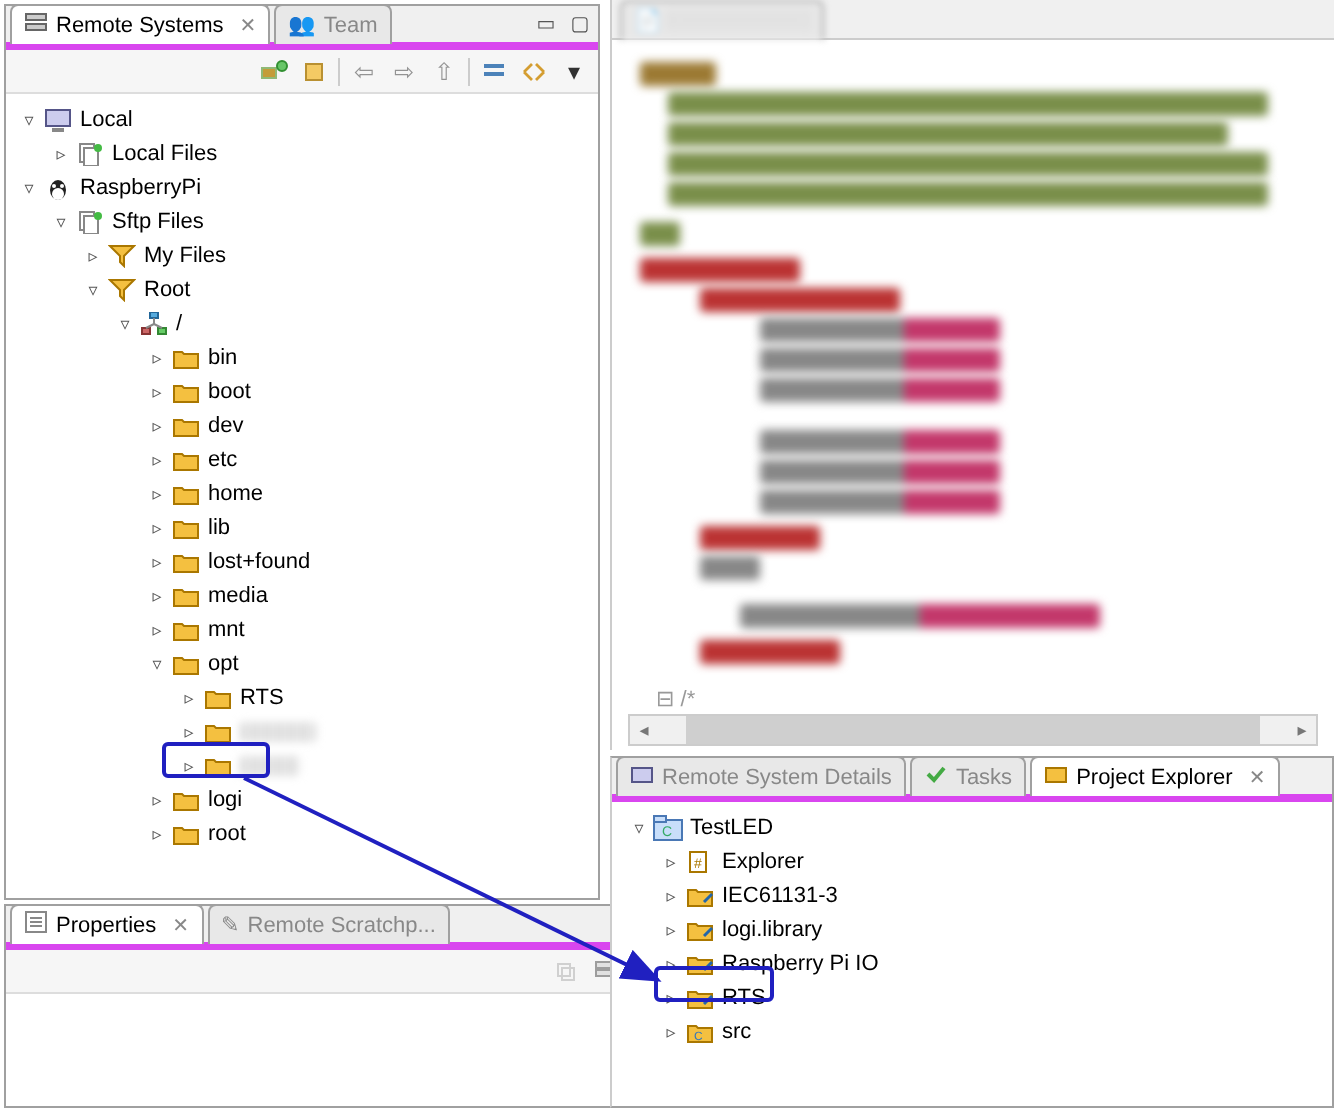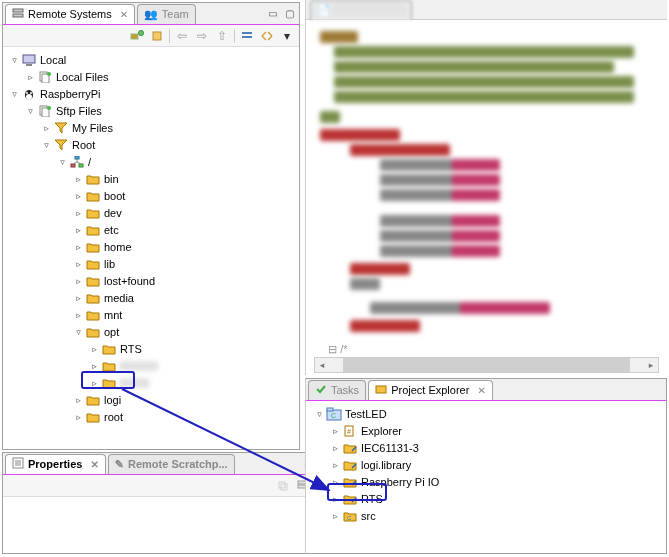--- a/index.html
+++ b/index.html
@@ -15,21 +15,21 @@
     }
     .panel {
       border: 1px solid #a0a0a0;
       background: #fff;
       position: absolute;
     }
     .tab-bar {
       display: flex;
       align-items: center;
       background: #f0f0f0;
-      border-bottom: 1px solid #d946ef;
+      border-bottom: 4px solid #d946ef;
       height: 22px;
       padding: 0 2px;
       position: relative;
     }
     .tab {
       display: flex;
       align-items: center;
       padding: 2px 6px;
       background: #fff;
       border: 1px solid #a0a0a0;
@@ -441,21 +441,21 @@
             <svg viewBox="0 0 14 12">
               <path d="M1 3 L1 11 L13 11 L13 4 L6 4 L5 3 Z" fill="#f4c040" stroke="#a70"></path>
             </svg>
           </span>
           <span class="label">root</span>
         </div>
       </div>
   </div>
 </div>
 
-<div class="panel" style="left:2px; top:452px; width:334px; height:102px;font-weight:bold;">
+<div class="panel" style="left:2px; top:452px; width:334px; height:102px;">
   <div class="tab-bar">
     <div class="tab">
       <span class="icon"><svg width="12" height="12" viewBox="0 0 12 12">
             <rect x="1" y="1" width="10" height="10" fill="#fff" stroke="#888"></rect>
             <line x1="3" y1="4" x2="9" y2="4" stroke="#888"></line>
             <line x1="3" y1="6" x2="9" y2="6" stroke="#888"></line>
             <line x1="3" y1="8" x2="9" y2="8" stroke="#888"></line>
           </svg></span>
       <span>Properties</span>
       <span class="close-x">✕</span>
@@ -522,20 +522,26 @@
     <span class="arr">◂</span>
     <span class="thumb"></span>
     <span class="arr">▸</span>
   </div>
 </div>
 
 <div class="panel" style="left:305px; top:378px; width:362px; height:176px; border-left:1px solid #ccc;">
   <div class="tab-bar">
     <div class="tab inactive">
       <span class="icon"><svg width="12" height="12" viewBox="0 0 12 12">
+            <rect x="1" y="3" width="10" height="7" fill="#cce" stroke="#558"></rect>
+          </svg></span>
+      <span>Remote System Details</span>
+    </div>
+    <div class="tab inactive">
+      <span class="icon"><svg width="12" height="12" viewBox="0 0 12 12">
             <path d="M2 6 L5 9 L10 3" stroke="#4a4" stroke-width="2" fill="none"></path>
           </svg></span>
       <span>Tasks</span>
     </div>
     <div class="tab">
       <span class="icon"><svg width="12" height="12" viewBox="0 0 12 12">
             <rect x="1" y="3" width="10" height="7" fill="#f4c040" stroke="#a70"></rect>
           </svg></span>
       <span>Project Explorer</span>
       <span class="close-x">✕</span>

